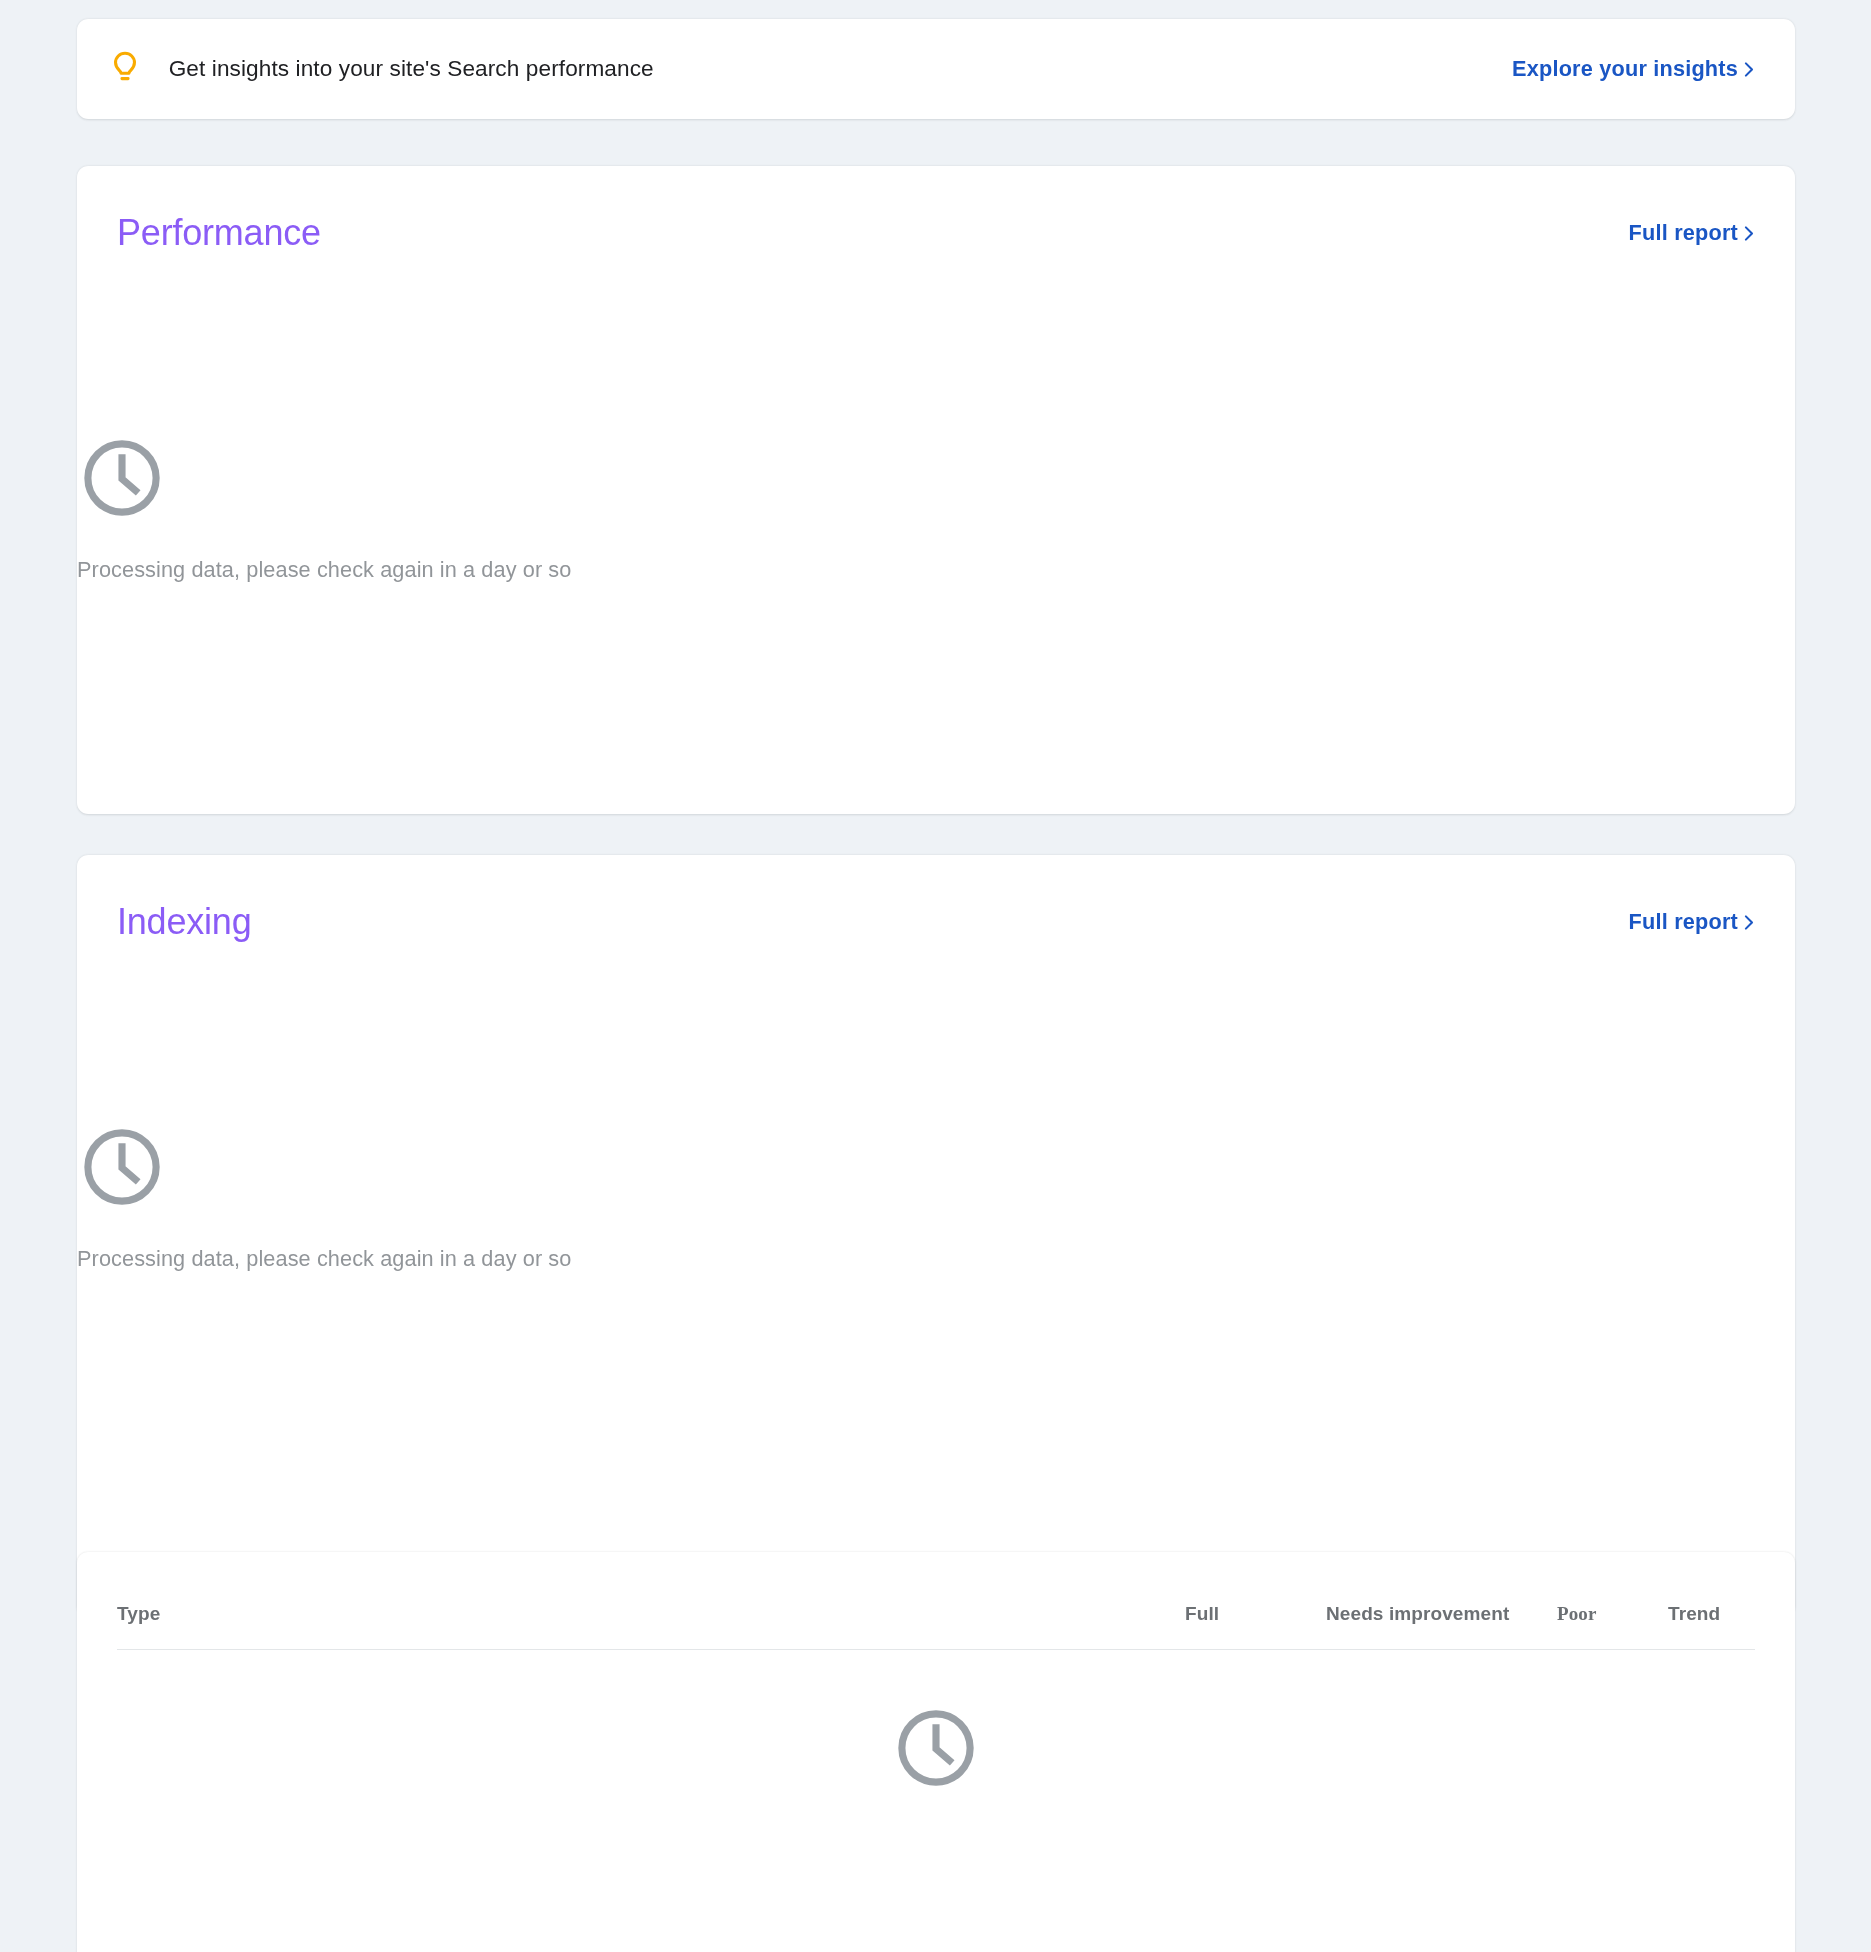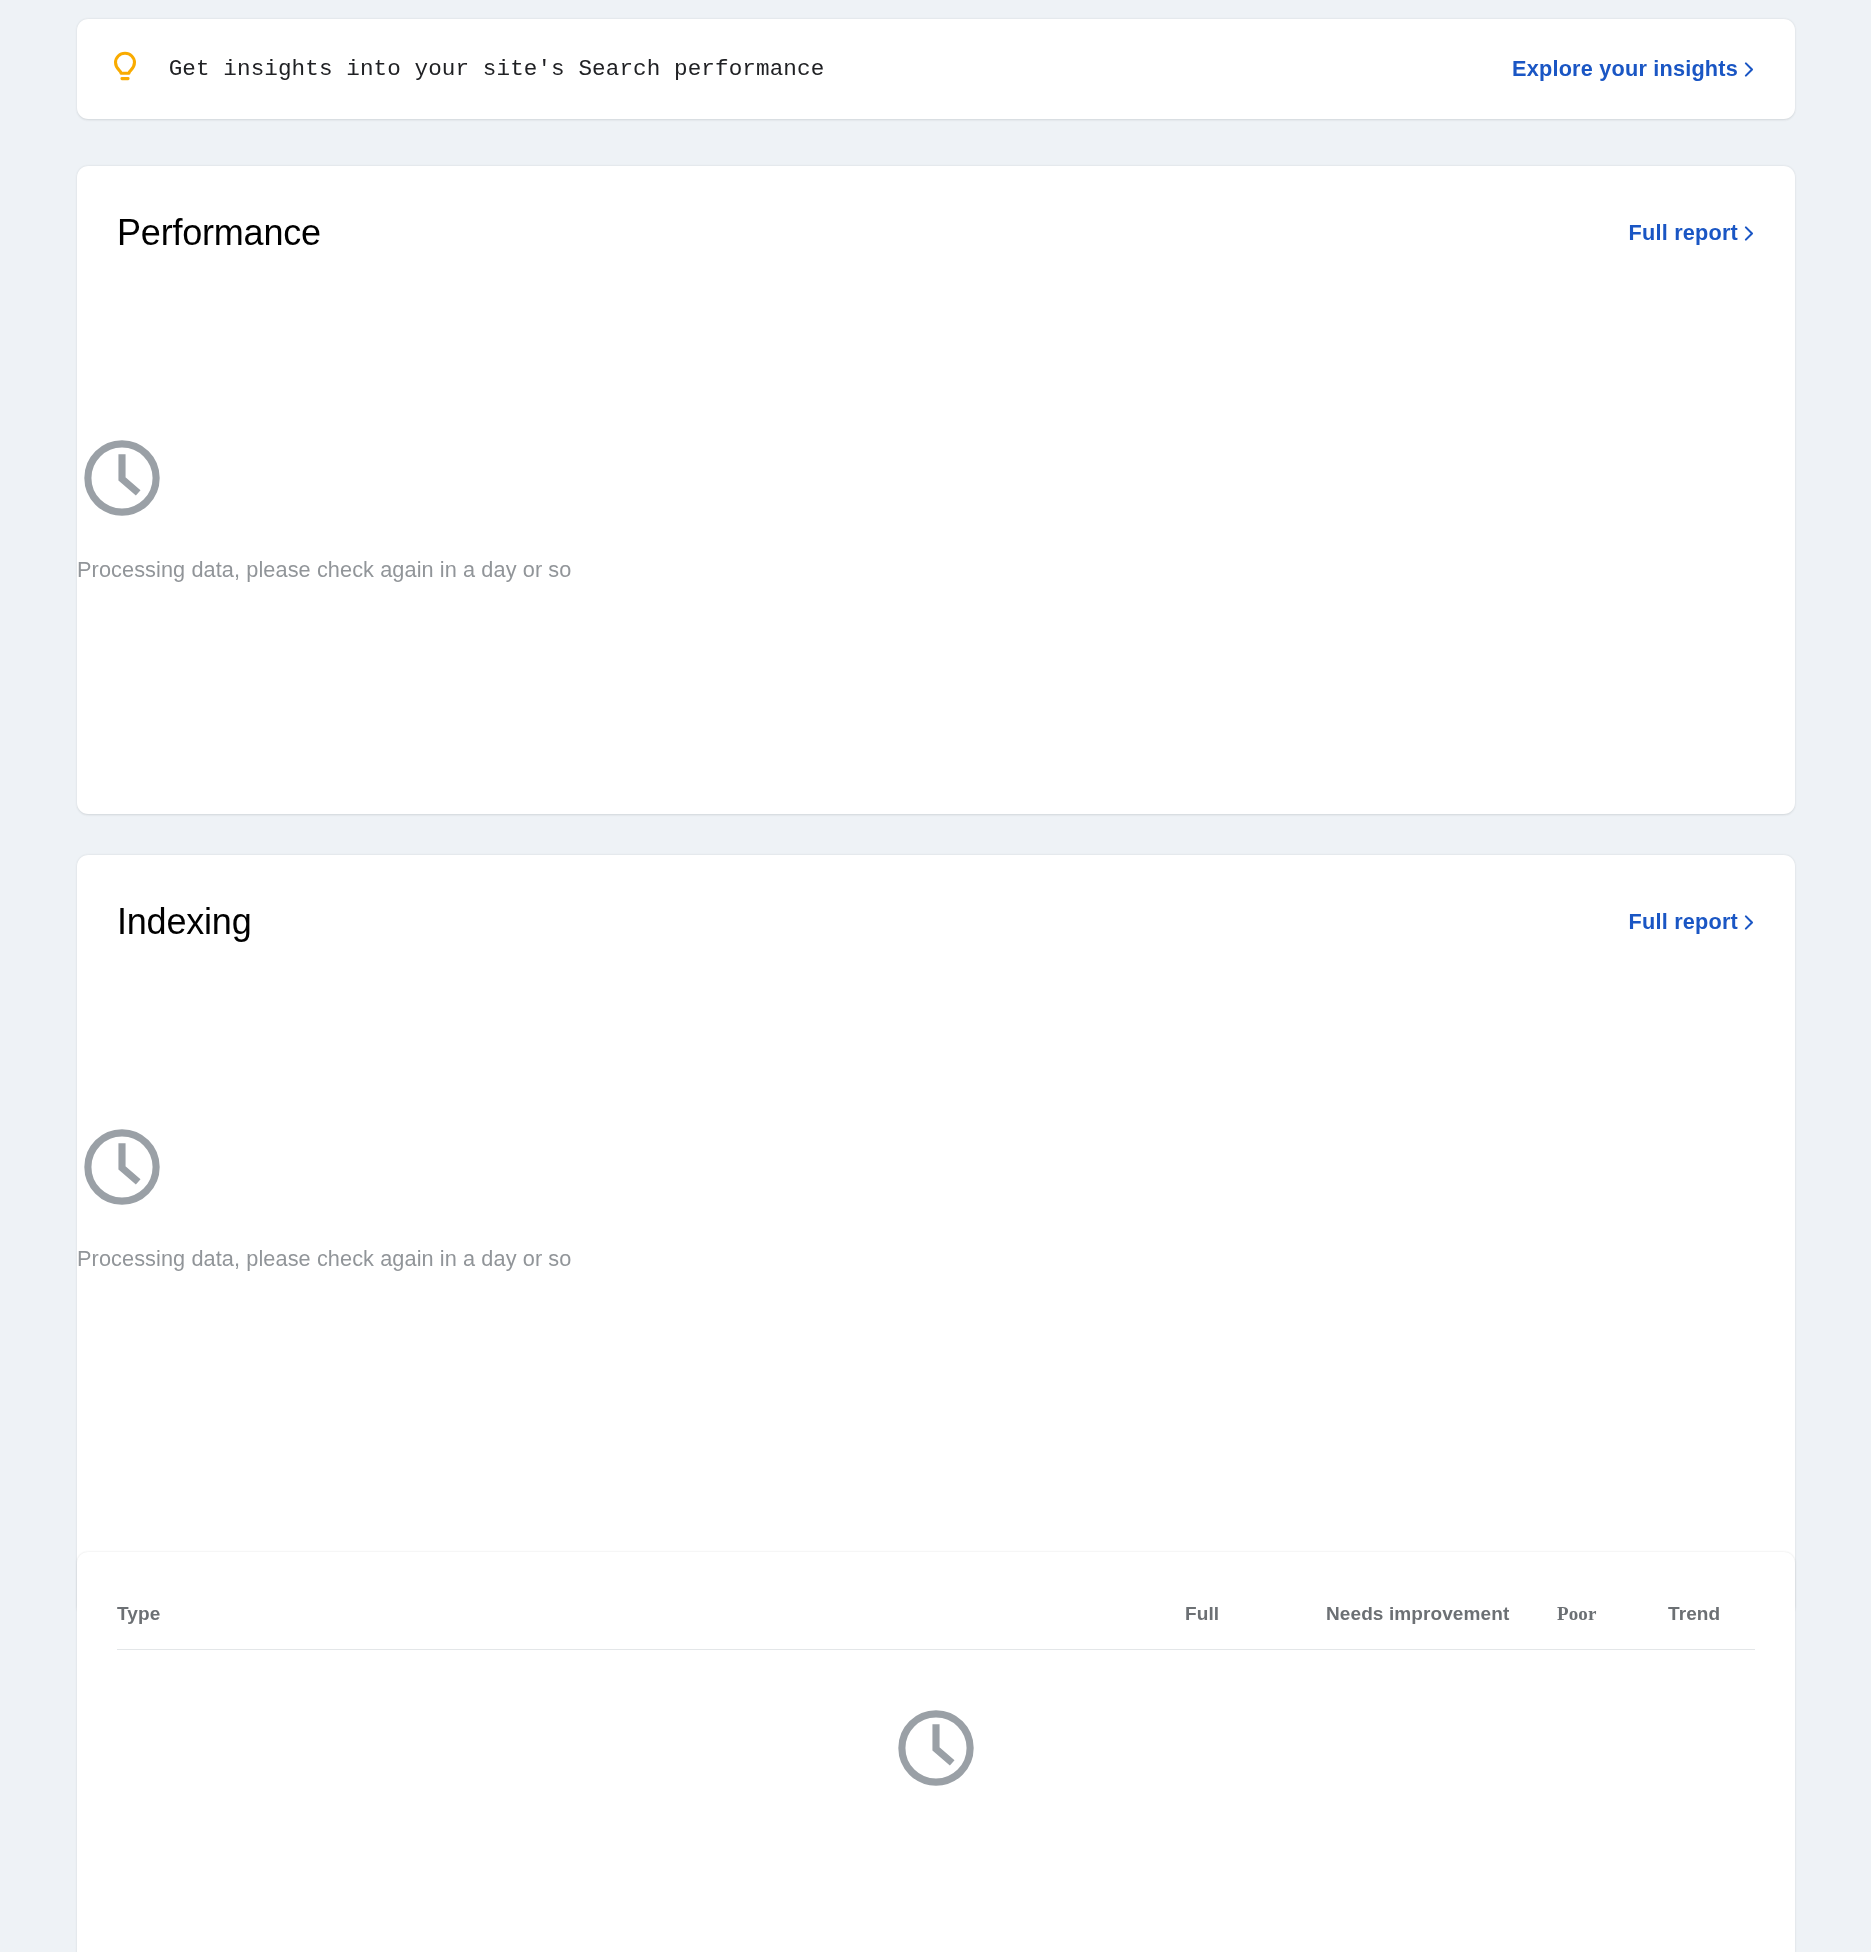--- a/index.html
+++ b/index.html
@@ -44,21 +44,20 @@
     align-items: center;
     justify-content: flex-start;
     flex: 0 0 auto;
   }
   .insight-text {
     font-size: 22.6px;
     color: #202124;
     letter-spacing: 0.1px;
     flex: 1 1 auto;
     margin-left: 4.7px;
-    font-family: Liberation Mono, monospace;
   }
   .link {
     display: inline-flex;
     align-items: center;
     color: #1a56c4;
     font-size: 21.7px;
     font-weight: bold;
     letter-spacing: 0.2px;
     cursor: pointer;
     white-space: nowrap;
@@ -84,21 +83,21 @@
 
   .section-head {
     display: flex;
     align-items: center;
     justify-content: space-between;
     padding: 49px 36px 0 40px;
   }
   .section-title {
     font-size: 36px;
     font-weight: normal;
-    color: #000000;
+    color: #8b5cf6;
     letter-spacing: -0.2px;
     line-height: 1.0;
   }
 
   
   .processing {
     display: flex;
     flex-direction: column;
     justify-content: center;
   }

